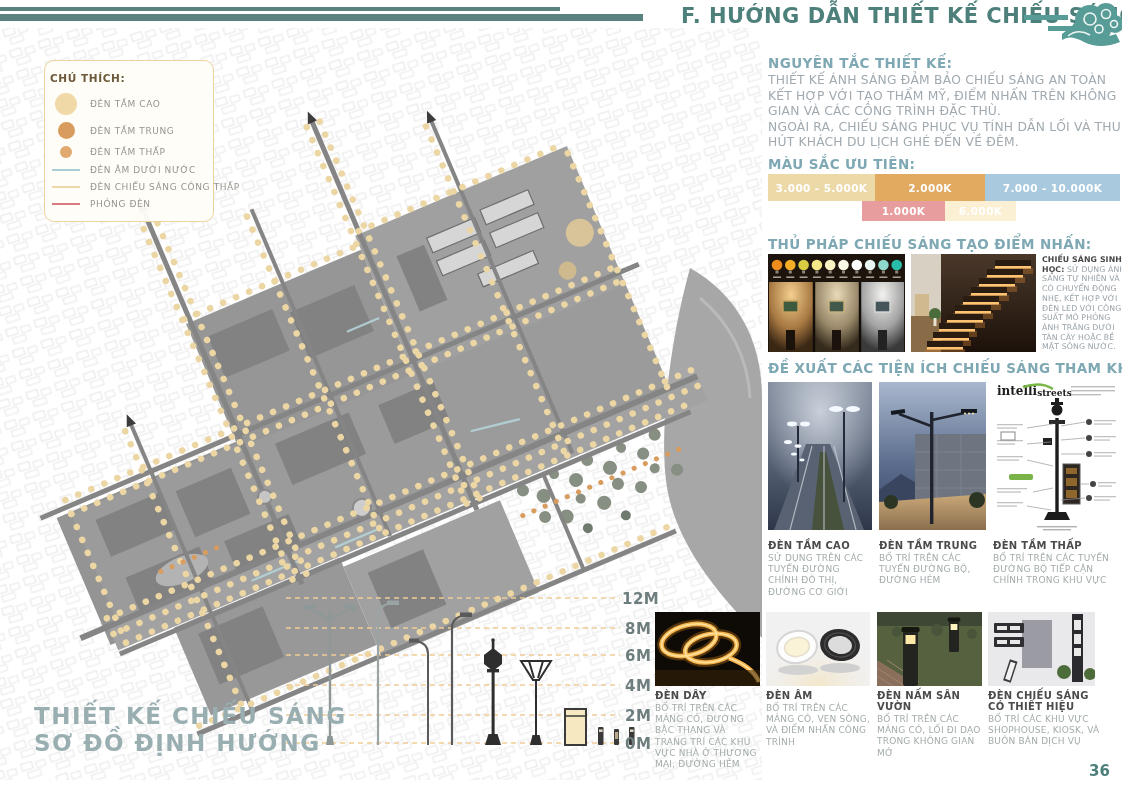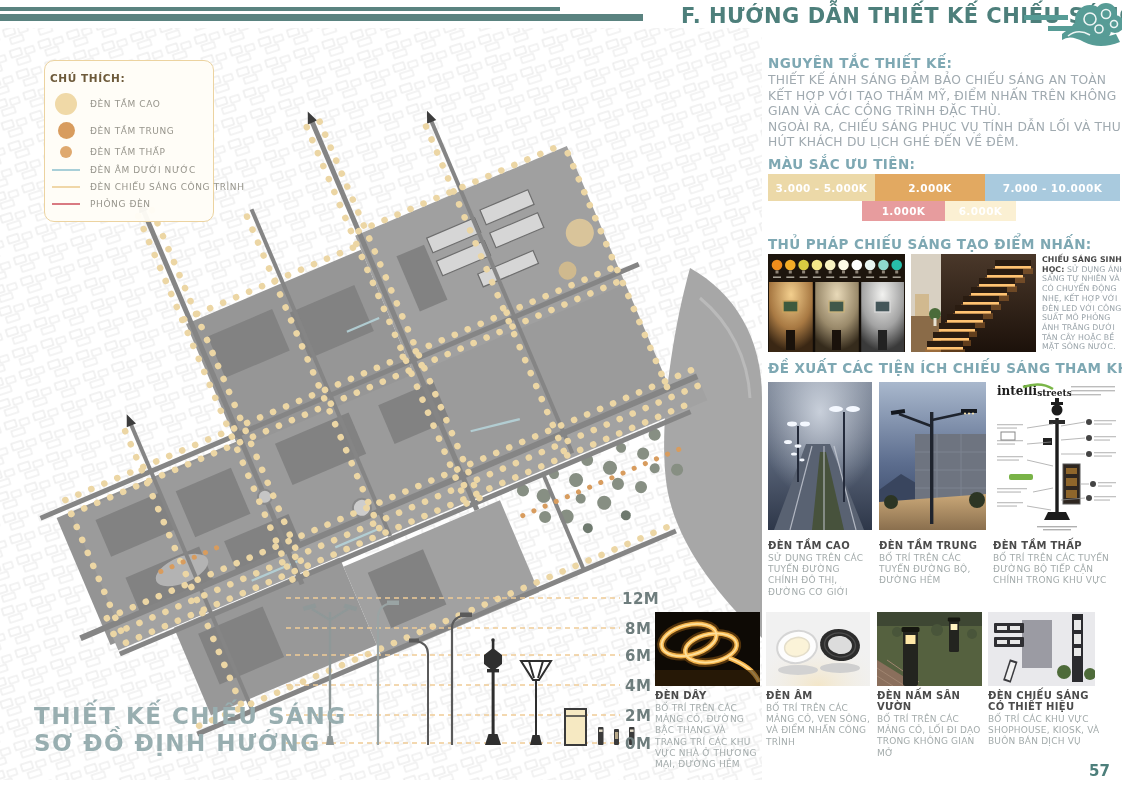--- a/index.html
+++ b/index.html
@@ -230,21 +230,21 @@
   <div class="legend-row">
     <span class="legend-key">
         <span class="lg-line" style="background-color: rgb(168, 207, 216);"></span>
       </span>
     <span class="legend-label">ĐÈN ÂM DƯỚI NƯỚC</span>
   </div>
   <div class="legend-row">
     <span class="legend-key">
         <span class="lg-line" style="background-color: rgb(240, 215, 168);"></span>
       </span>
-    <span class="legend-label">ĐÈN CHIẾU SÁNG CÔNG TRÌNH</span>
+    <span class="legend-label">ĐÈN CHIẾU SÁNG CÔNG THẤP</span>
   </div>
   <div class="legend-row" style="margin-bottom:0">
     <span class="legend-key">
         <span class="lg-line" style="background-color: rgb(217, 122, 130);"></span>
       </span>
     <span class="legend-label">PHỎNG ĐÈN</span>
   </div>
 </div>
 
 <div class="abs sec-head" style="left:768px;top:55px;">NGUYÊN TẮC THIẾT KẾ:</div>
@@ -721,13 +721,13 @@
 <span class="hlabel" style="left:625px;top:620px;">8M</span>
 <span class="hlabel" style="left:625px;top:647px;">6M</span>
 <span class="hlabel" style="left:625px;top:677px;">4M</span>
 <span class="hlabel" style="left:625px;top:707px;">2M</span>
 <span class="hlabel" style="left:625px;top:735px;">0M</span>
 
 <div class="abs map-title">
   <div>THIẾT KẾ CHIẾU SÁNG</div>
   <div>SƠ ĐỒ ĐỊNH HƯỚNG</div>
 </div>
-<div class="abs page-num">57</div>
+<div class="abs page-num">36</div>
 
 </body></html>

